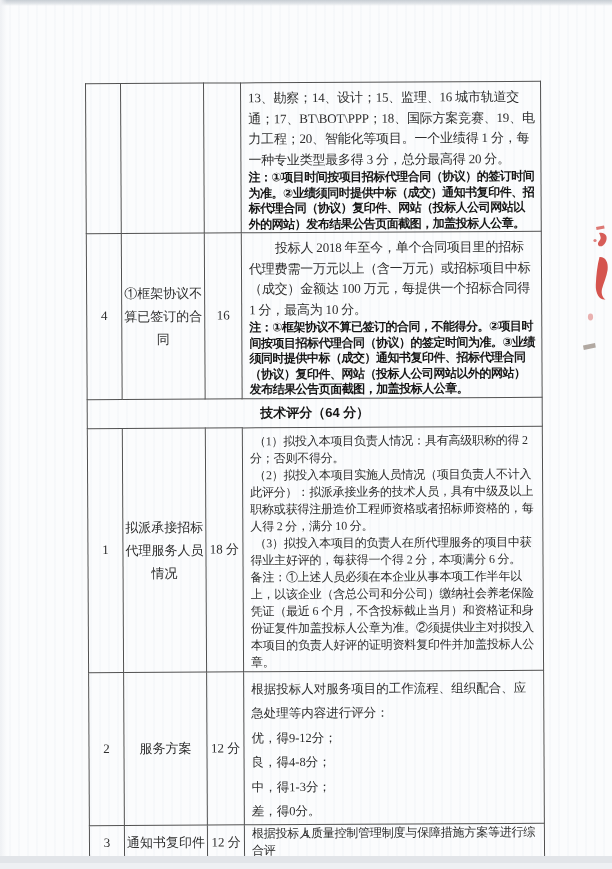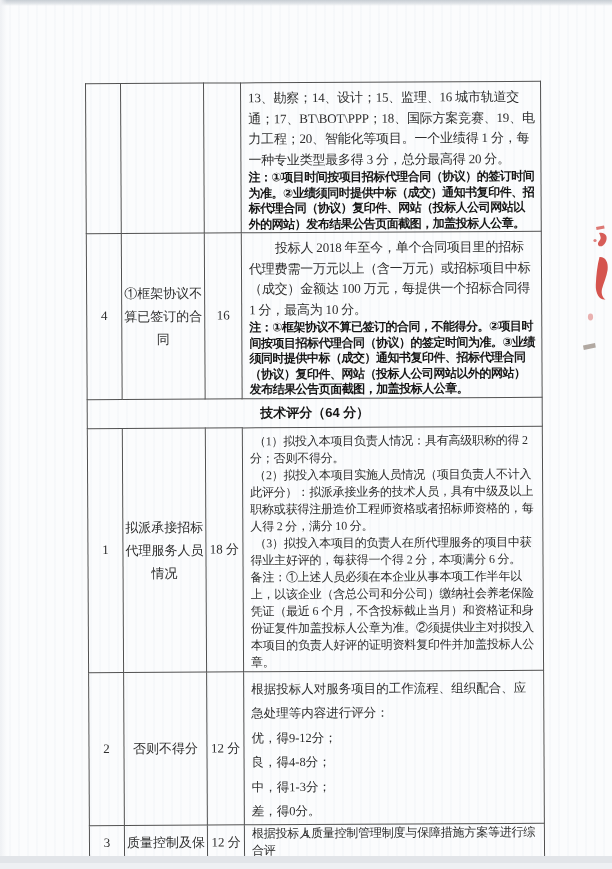--- a/index.html
+++ b/index.html
@@ -103,34 +103,34 @@
     <td class="c-desc">
       <div class="p-tight indent-s">（1）拟投入本项目负责人情况：具有高级职称的得 2 分；否则不得分。</div>
       <div class="p-tight indent-s">（2）拟投入本项目实施人员情况（项目负责人不计入此评分）：拟派承接业务的技术人员，具有中级及以上职称或获得注册造价工程师资格或者招标师资格的，每人得 2 分，满分 10 分。</div>
       <div class="p-tight indent-s">（3）拟投入本项目的负责人在所代理服务的项目中获得业主好评的，每获得一个得 2 分，本项满分 6 分。</div>
       <div class="p-tight">备注：①上述人员必须在本企业从事本项工作半年以上，以该企业（含总公司和分公司）缴纳社会养老保险凭证（最近 6 个月，不含投标截止当月）和资格证和身份证复件加盖投标人公章为准。②须提供业主对拟投入本项目的负责人好评的证明资料复印件并加盖投标人公章。</div>
     </td>
   </tr>
 
   <tr class="rD">
     <td class="c-seq">2</td>
-    <td class="c-name">否则不得分</td>
+    <td class="c-name">服务方案</td>
     <td class="c-score">12 分</td>
     <td class="c-desc">
       <div class="p-airy">根据投标人对服务项目的工作流程、组织配合、应急处理等内容进行评分：</div>
       <div class="p-airy">优，得9-12分；</div>
       <div class="p-airy">良，得4-8分；</div>
       <div class="p-airy">中，得1-3分；</div>
       <div class="p-airy">差，得0分。</div>
     </td>
   </tr>
 
   <tr class="rE">
     <td class="c-seq">3</td>
-    <td class="c-name">质量控制及保</td>
+    <td class="c-name">通知书复印件</td>
     <td class="c-score">12 分</td>
     <td class="c-desc">
       <div class="p-tight">根据投标人质量控制管理制度与保障措施方案等进行综合评</div>
     </td>
   </tr>
 </tbody>
   </table>
 
 <svg class="stamp" viewBox="0 0 44 145">
   <path d="M26,14 L34,12.5 L34.6,15.5 L26.6,17 Z" opacity="0.7" fill="#d0413b"></path>

